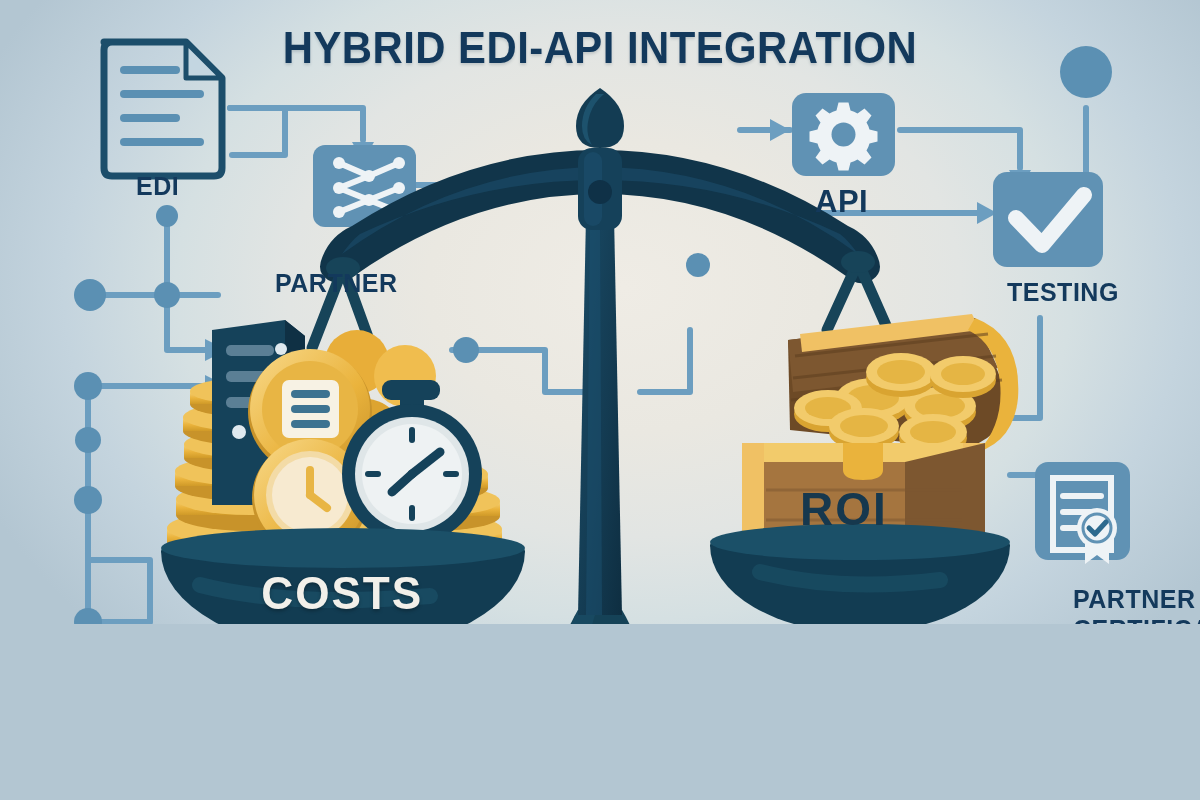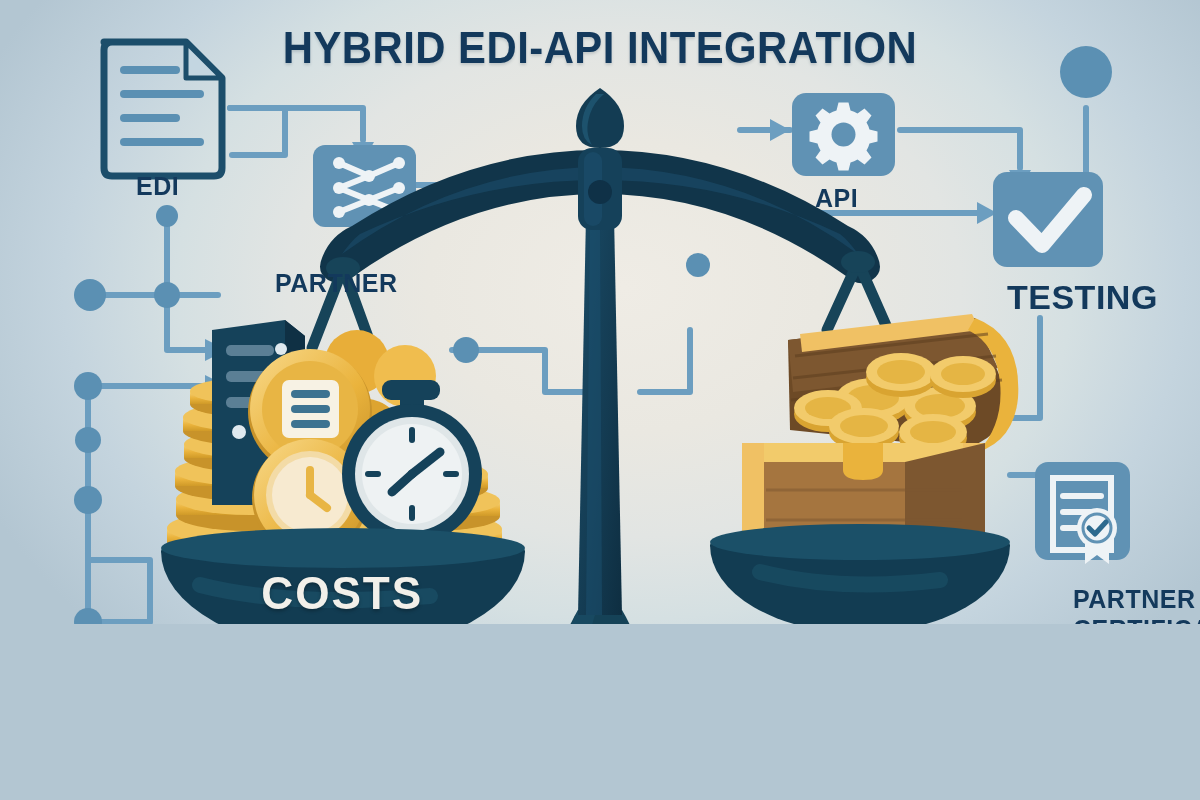--- a/index.html
+++ b/index.html
@@ -30,22 +30,22 @@
   #title {
     top:22px; left:0; width:1200px;
     text-align:center;
     font-size:45px;
     letter-spacing:0.5px;
     transform:scaleX(0.93);
     text-shadow:0 2px 3px rgba(40,60,80,0.18);
   }
   #lbl-edi      { top:172px; left:136px; font-size:25px;text-align:center; }
   #lbl-mapping  { top:269px; left:275px; font-size:25px; }
-  #lbl-api      { top:184px; left:815px; font-size:25px; }
-  #lbl-testing  { top:278px; left:1007px; font-size:34px; }
+  #lbl-api      { top:184px; left:815px; font-size:31px; }
+  #lbl-testing  { top:278px; left:1007px; font-size:25px; }
   #lbl-partner  { top:584px; left:1073px; font-size:25px; text-align:left; line-height:30px; }
   #lbl-partner span { display:block; }
   #lbl-costs {
     top:566px; left:258px; font-size:46px; color:#f2f0ea;
     letter-spacing:2px; transform:scaleX(0.96);
     text-shadow:0 2px 4px rgba(0,0,0,0.28);
   }
   #lbl-roi {
     top:482px; left:800px; font-size:46px; color:#16384e;
     letter-spacing:2px;
@@ -408,14 +408,15 @@
   <div class="lbl" id="title">HYBRID EDI-API INTEGRATION</div>
   <div class="lbl" id="lbl-edi">EDI</div>
   <div class="lbl" id="lbl-mapping">PARTNER</div>
   <div class="lbl" id="lbl-api">API</div>
   <div class="lbl" id="lbl-testing">TESTING</div>
   <div class="lbl" id="lbl-partner">
     <span>PARTNER</span>
     <span>CERTIFICATION</span>
   </div>
   <div class="lbl" id="lbl-costs">COSTS</div>
+  <div class="lbl" id="lbl-roi">ROI</div>
 
 </div>
 
 </body></html>

